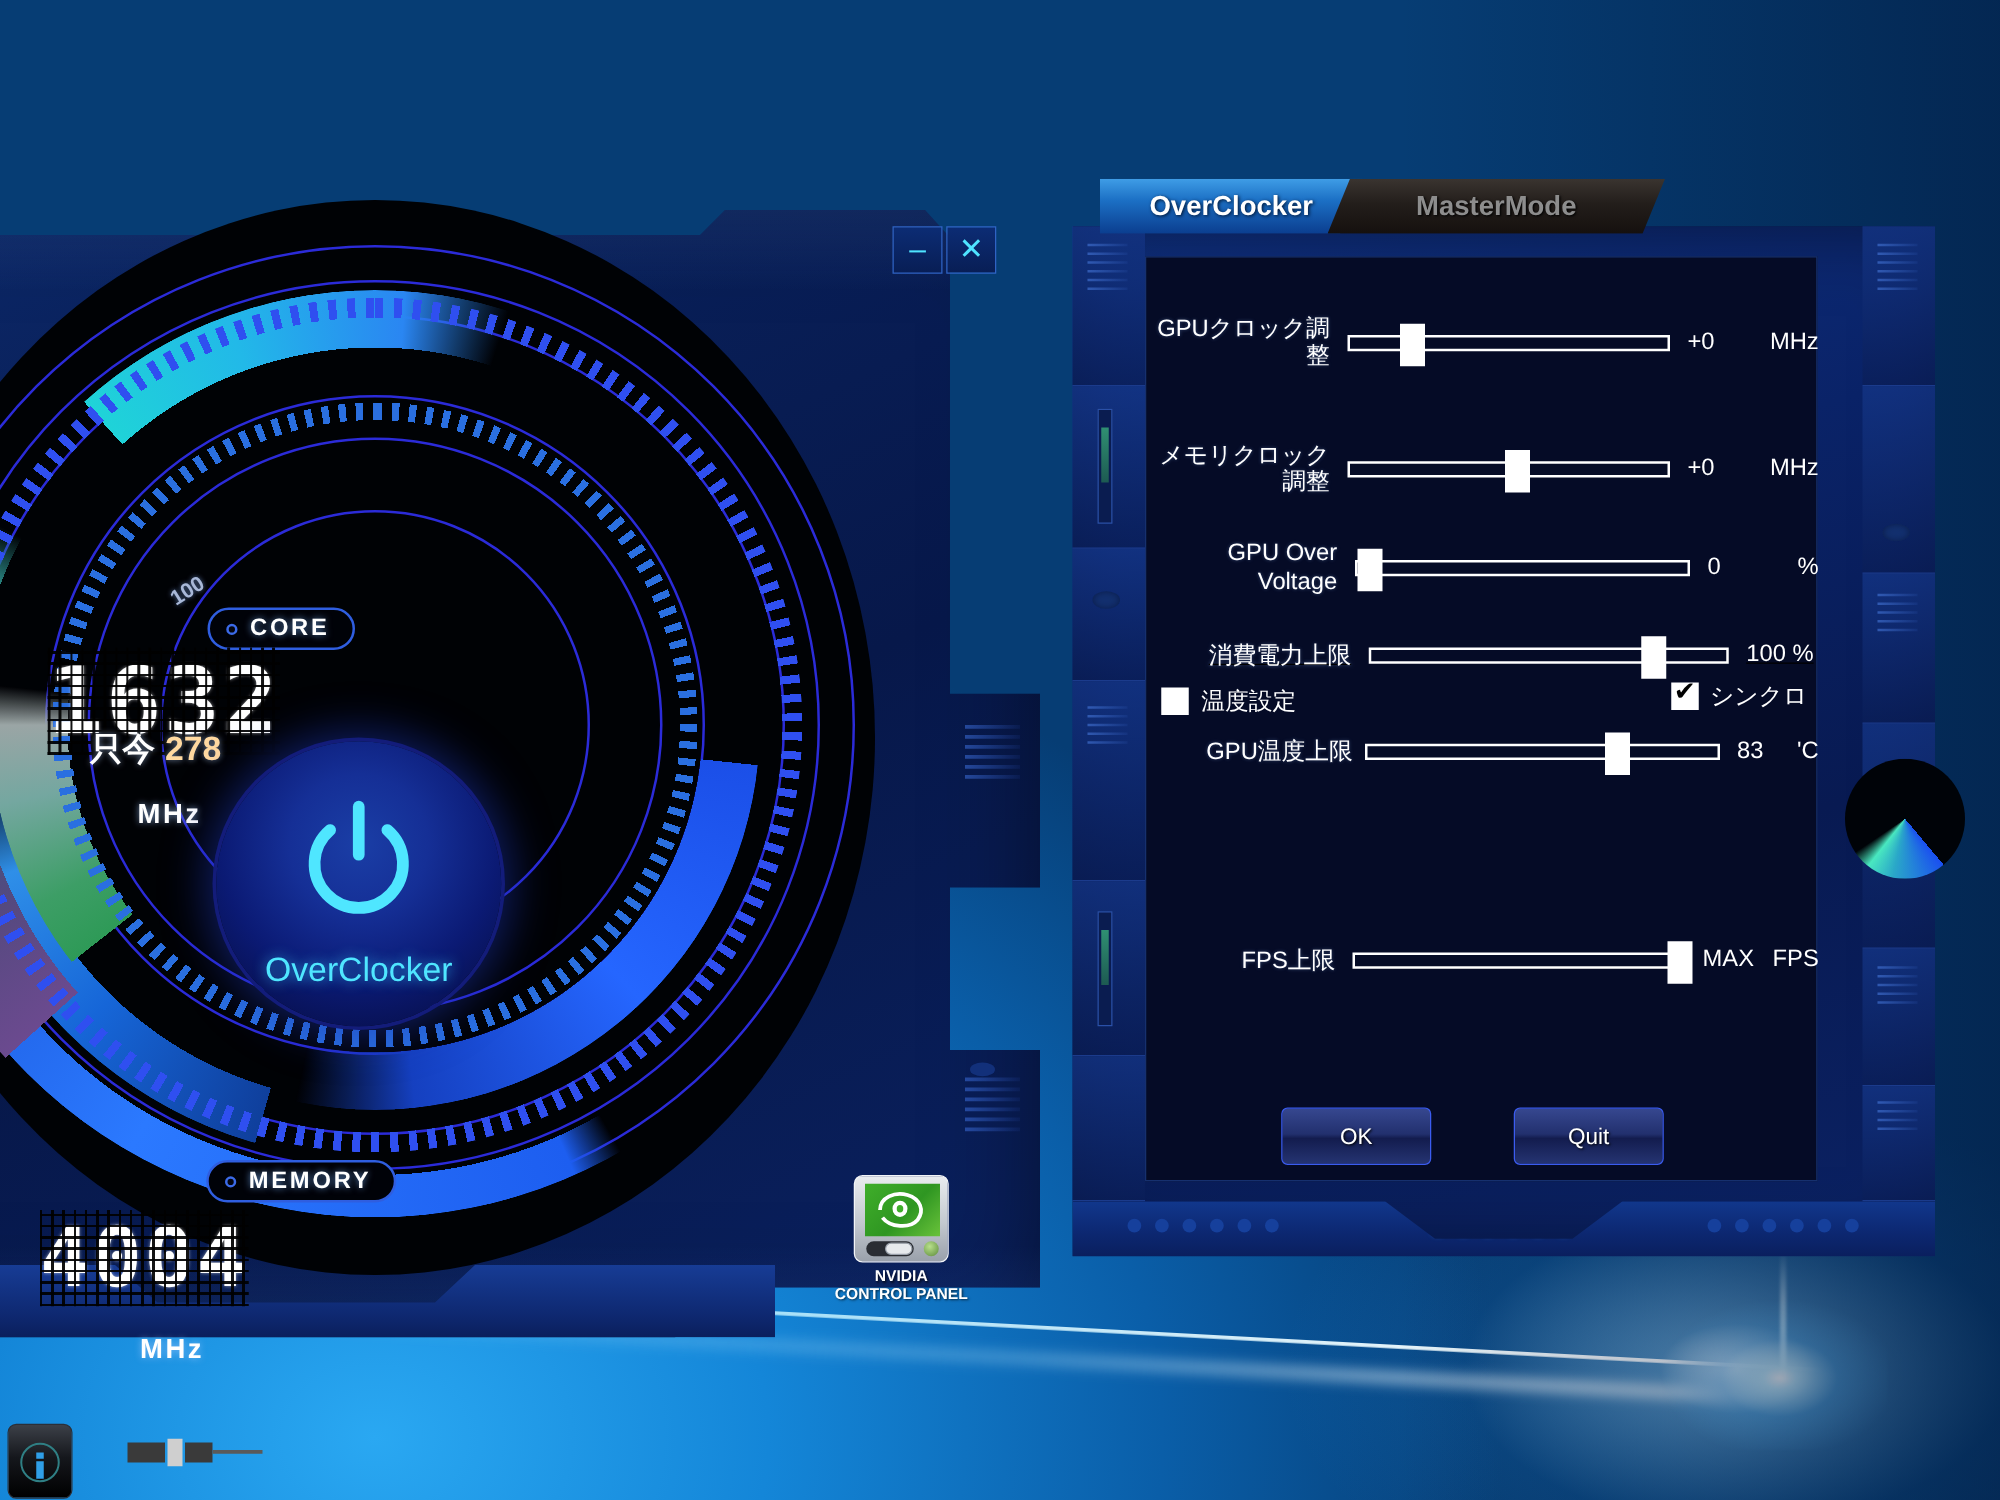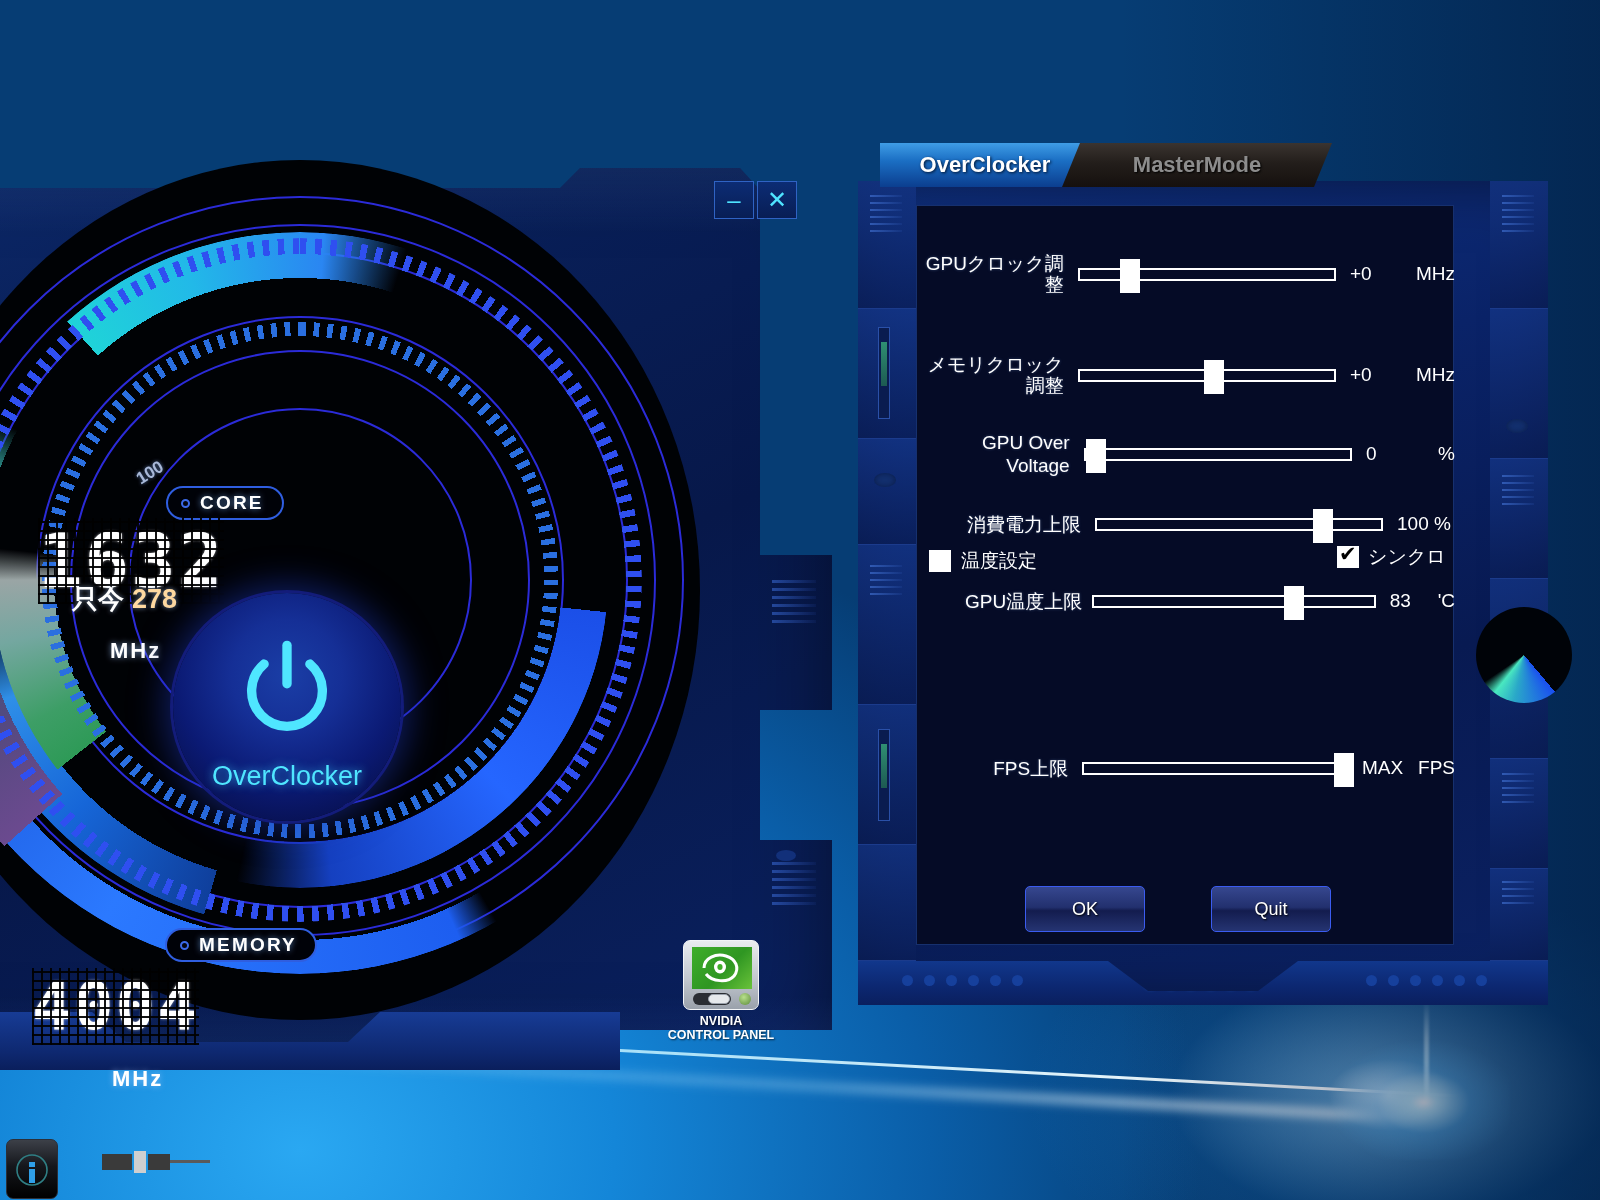--- a/index.html
+++ b/index.html
@@ -588,21 +588,21 @@
           <div>GPU Over</div>
           <div>Voltage</div>
         </div>
         <div class="track" style="width:288px;">
           <div class="thumb" style="left:0%;"></div>
         </div>
         <div class="val">0</div>
         <div class="unit2" style="margin-left:32px;">%</div>
       </div>
 
-      <div class="row" style="top:298px;">
+      <div class="row" style="top:298px;text-decoration:underline;">
         <div class="lab">消費電力上限</div>
         <div class="track" style="width:288px;">
           <div class="thumb" style="left:76%;"></div>
         </div>
         <div class="val">100 %</div>
       </div>
 
       <div style="position:absolute; left:12px; top:342px; display:flex; align-items:center; gap:10px;">
         <span class="cbox"></span>
         <span style="color:#fff;font-size:19px;">温度設定</span>

